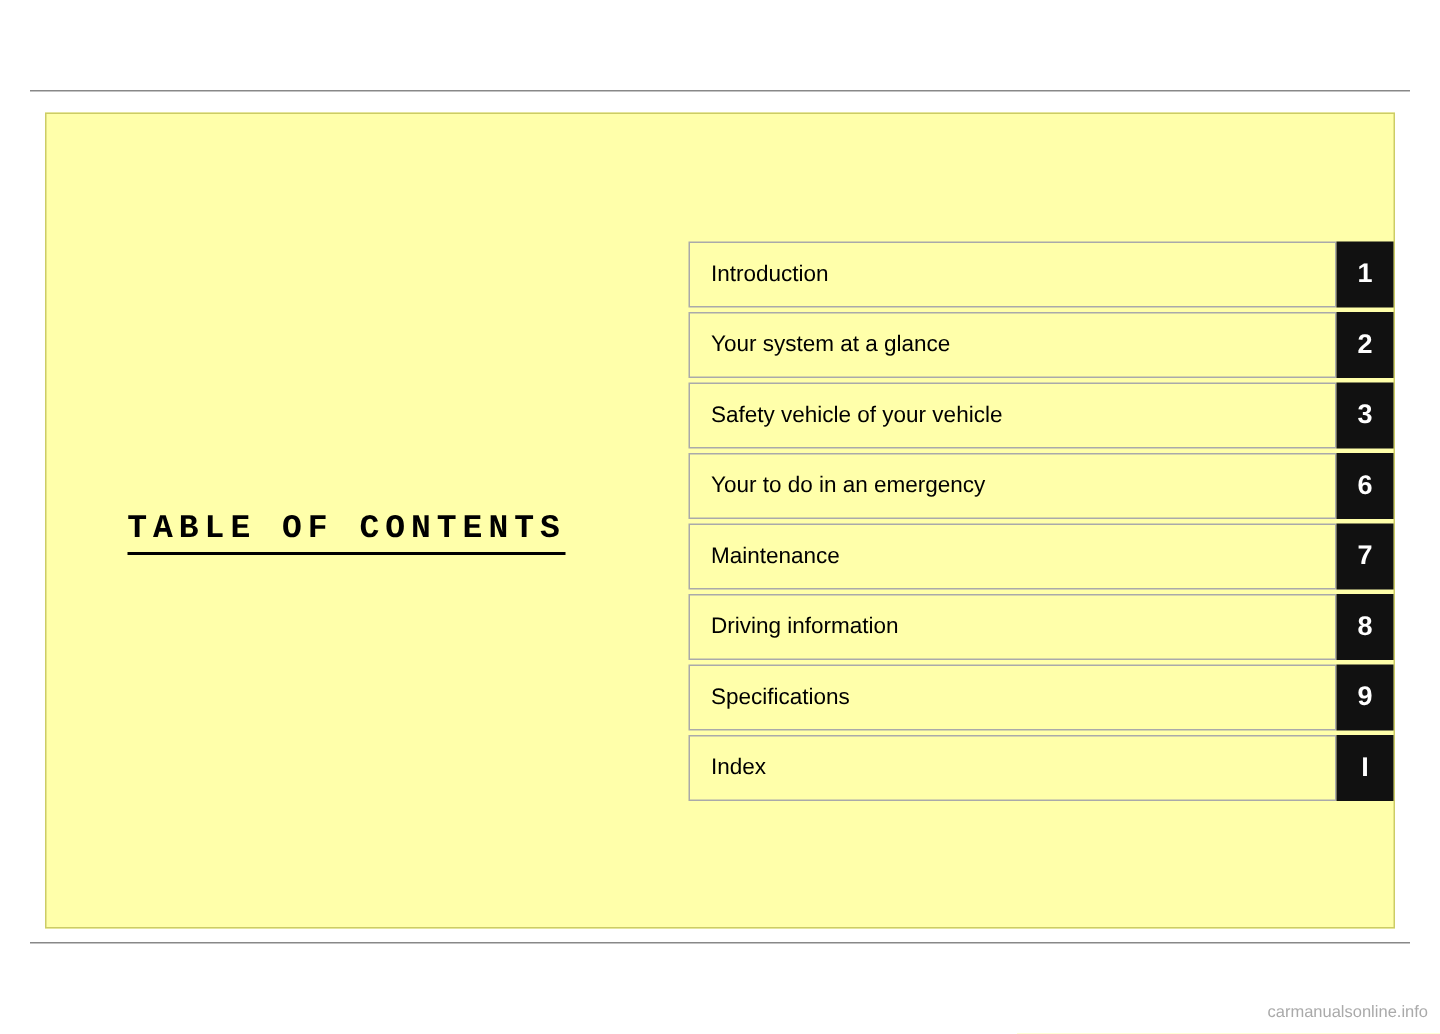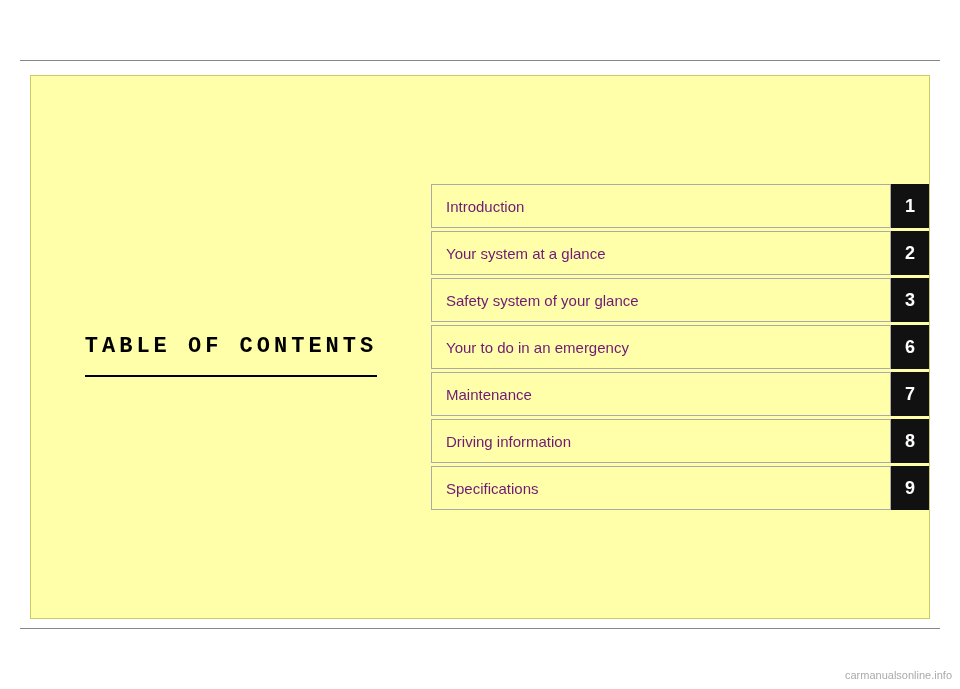--- a/index.html
+++ b/index.html
@@ -55,21 +55,21 @@
       align-items: center;
       justify-content: center;
     }
 
     .toc-title {
       font-size: 22px;
       font-weight: bold;
       letter-spacing: 4px;
       color: #000;
       border-bottom: 2px solid #000;
-      padding-bottom: 16px;
+      padding-bottom: 3px;
       font-family: 'Courier New', monospace;
       margin-top: 16px;
     }
 
     .right-panel {
       position: absolute;
       left: 400px;
       top: 0;
       right: 0;
       bottom: 0;
@@ -87,22 +87,23 @@
     }
 
     .toc-item-label {
       flex: 1;
       background-color: #ffffaa;
       border: 1px solid #aaa;
       display: flex;
       align-items: center;
       padding-left: 14px;
       font-size: 15px;
-      color: #701a75;
+      color: #000000;
       font-family: Arial, sans-serif;
+      margin-left: 28px;
     }
 
     .toc-item-number {
       width: 38px;
       background-color: #111;
       color: #fff;
       display: flex;
       align-items: center;
       justify-content: center;
       font-size: 18px;
@@ -134,35 +135,39 @@
 
   <div class="toc-row">
         <div class="toc-item-label">Introduction</div>
         <div class="toc-item-number">1</div>
       </div>
       <div class="toc-row">
         <div class="toc-item-label">Your system at a glance</div>
         <div class="toc-item-number">2</div>
       </div>
       <div class="toc-row">
-        <div class="toc-item-label">Safety system of your glance</div>
+        <div class="toc-item-label">Safety vehicle of your vehicle</div>
         <div class="toc-item-number">3</div>
       </div>
       <div class="toc-row">
         <div class="toc-item-label">Your to do in an emergency</div>
         <div class="toc-item-number">6</div>
       </div>
       <div class="toc-row">
         <div class="toc-item-label">Maintenance</div>
         <div class="toc-item-number">7</div>
       </div>
       <div class="toc-row">
         <div class="toc-item-label">Driving information</div>
         <div class="toc-item-number">8</div>
       </div>
       <div class="toc-row">
         <div class="toc-item-label">Specifications</div>
         <div class="toc-item-number">9</div>
       </div>
+      <div class="toc-row">
+        <div class="toc-item-label">Index</div>
+        <div class="toc-item-number">I</div>
+      </div>
     </div>
 </div>
 
 <div class="watermark">carmanualsonline.info</div>
 
 </body></html>

